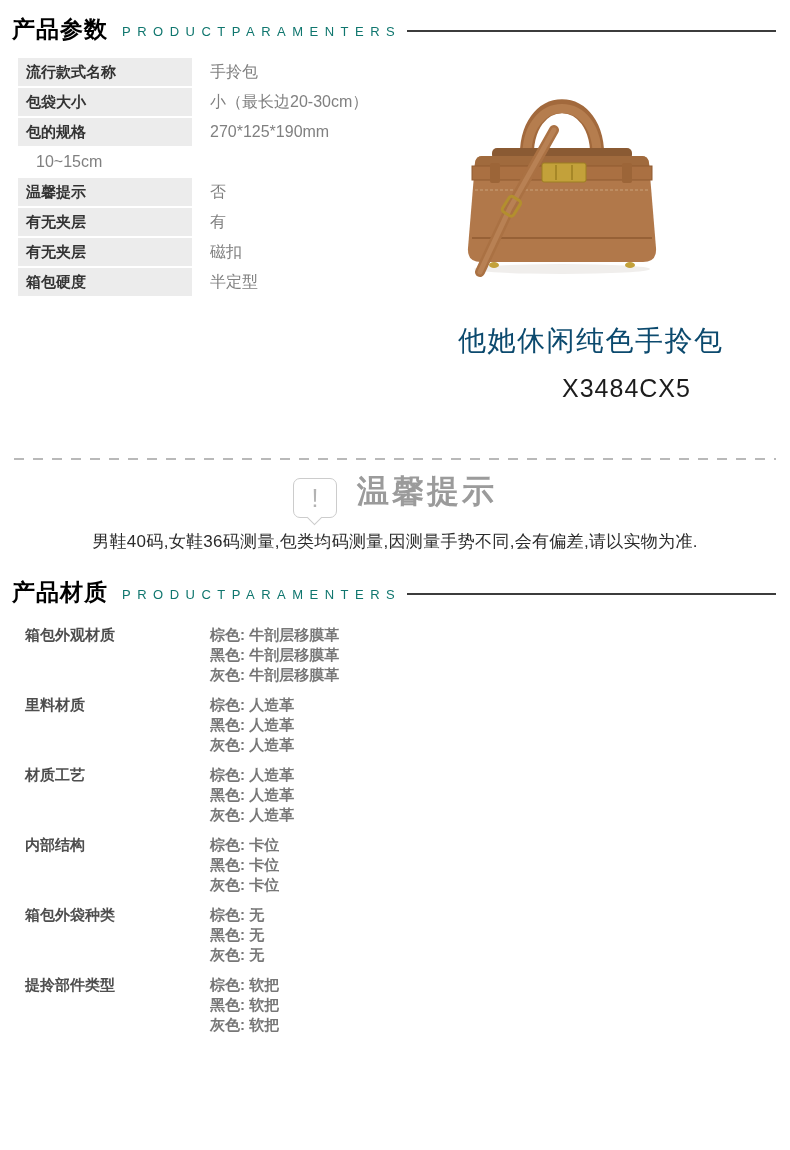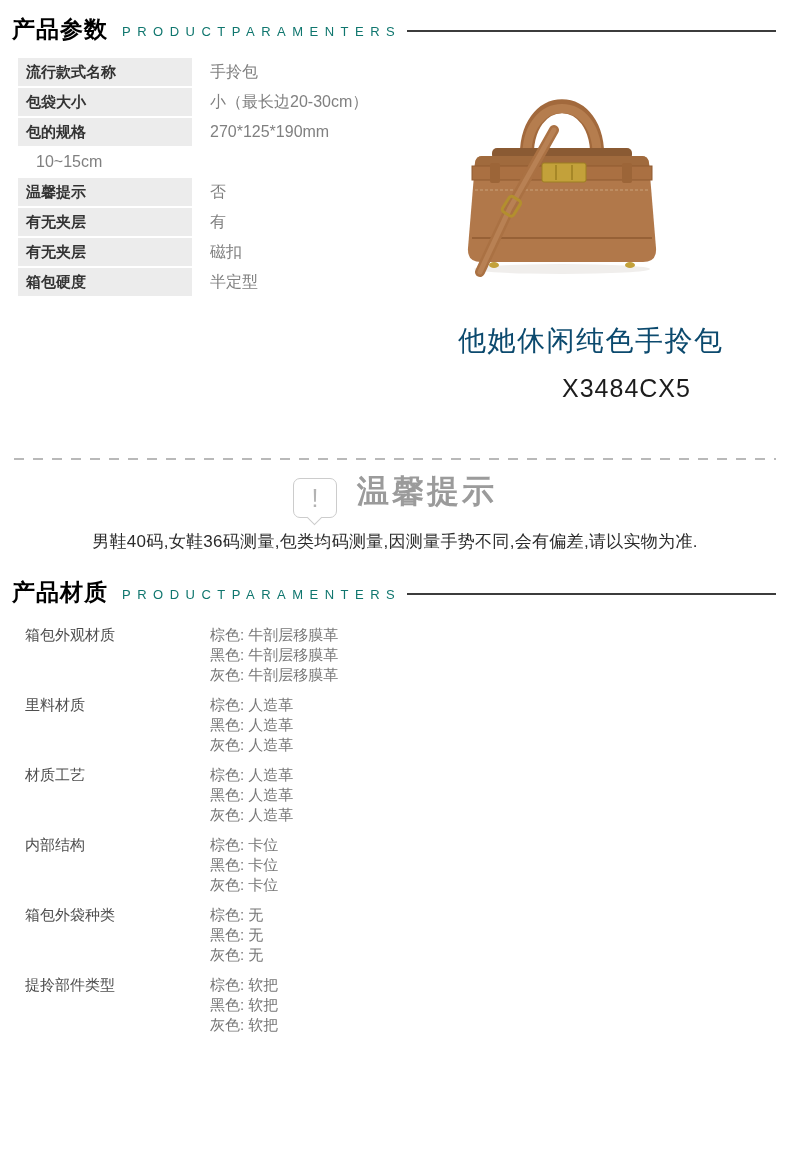--- a/index.html
+++ b/index.html
@@ -31,21 +31,21 @@
   
   .tips { text-align:center; margin-top:8px; }
   .tips-head { display:inline-flex; align-items:flex-start; }
   .bubble { width:44px; height:40px; border:1px solid #ccc; border-radius:7px; position:relative; color:#b3b3b3; font-size:25px; line-height:38px; text-align:center; background:#fff; margin-top:10px; }
   .bubble::after { content:""; position:absolute; bottom:-6px; left:15px; width:10px; height:10px; background:#fff; border-right:1px solid #ccc; border-bottom:1px solid #ccc; transform:rotate(45deg); }
   .tips-title { font-size:32px; font-weight:bold; color:#9b9b9b; margin-left:20px; letter-spacing:3px; line-height:46px; }
   .tips-text { font-size:17px; color:#2b2b2b; margin-top:12px; letter-spacing:0.3px; }
 
   
   .materials { margin:16px 0 0 25px; }
-  .material-group { display:flex; margin-bottom:10px; }
+  .material-group { display:flex; margin-bottom:10px;font-weight:bold; }
   .material-label { width:185px; font-size:15px; color:#4e4e4e; line-height:20px; flex:none; }
   .material-values { font-size:15px; color:#777; line-height:20px; }
 </style>
 </head>
 <body>
 
 <div class="page">
 
   <div class="sec-header">
     <span class="sec-title">产品参数</span>

